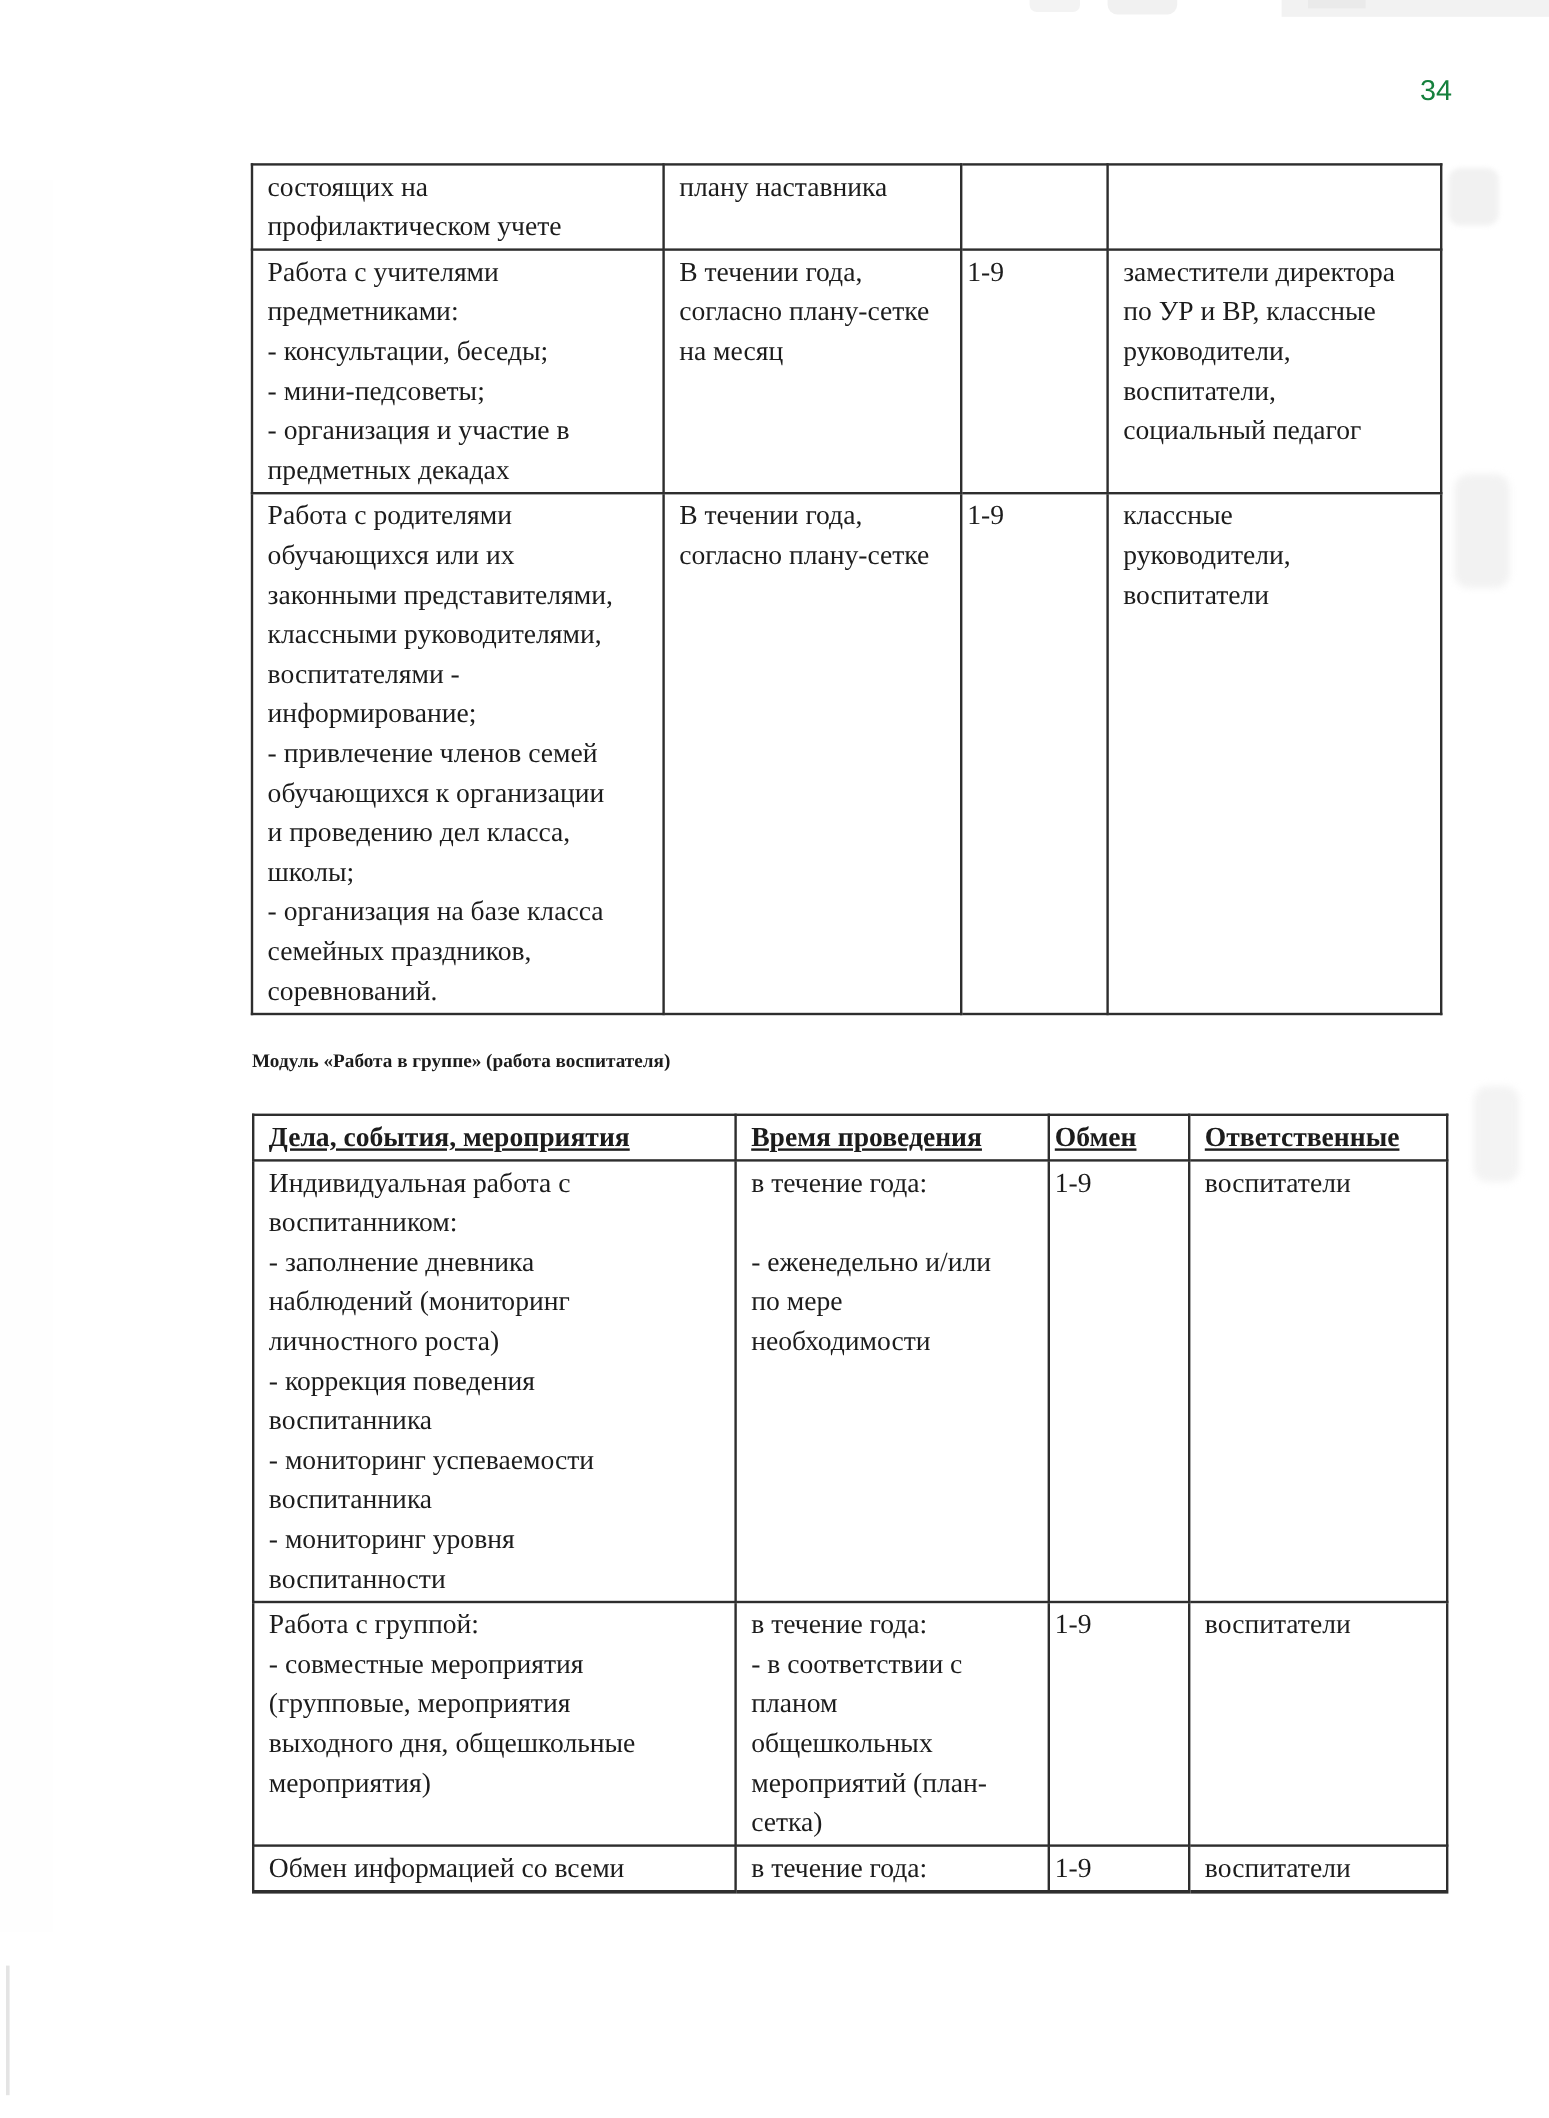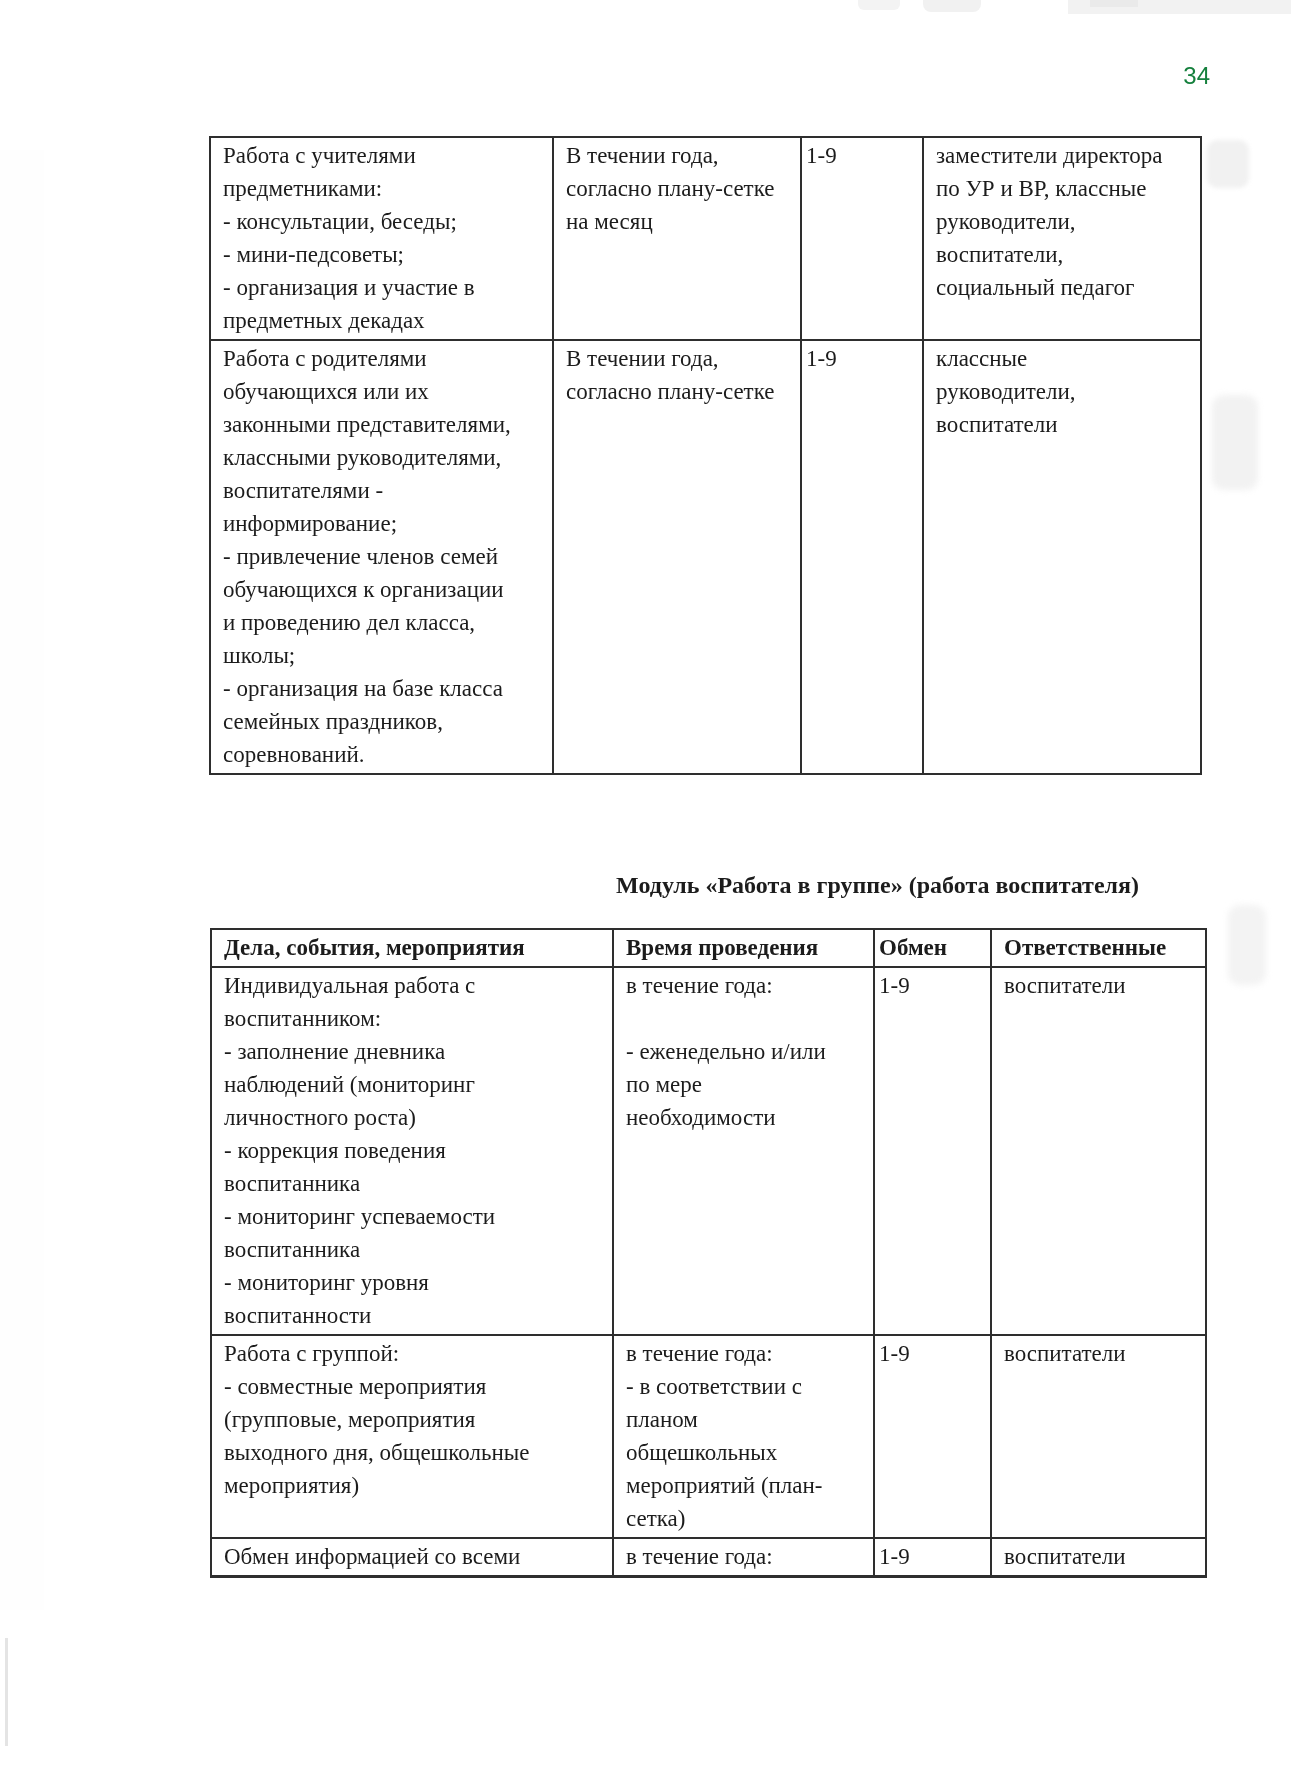--- a/index.html
+++ b/index.html
@@ -22,28 +22,28 @@
     font-size:23px;line-height:33px;
   }
   .doc-table td,.doc-table th{
     border:2px solid #2e2e2e;
     vertical-align:top;
     padding:1px 12px 2px 12px;
     text-align:left;
     white-space:pre-line;
     overflow:hidden;
   }
-  .doc-table th{font-weight:700;white-space:nowrap;}
+  .doc-table th{font-weight:700;white-space:nowrap;text-decoration:underline;}
   .cell-classes{text-align:center;padding-left:4px !important;padding-right:4px !important;}
   .t1{position:absolute;left:209px;top:136px;width:991px;}
   .t2{position:absolute;left:210px;top:928px;width:995px;}
   .t2 .last-row td{border-bottom-width:3px;margin-top:15px;}
   .section-title{
     position:absolute;left:210px;top:868px;width:995px;
-    text-align:right;font-weight:700;font-size:24px;line-height:34px;
+    text-align:left;font-weight:700;font-size:16px;line-height:34px;
     padding-right:66px;box-sizing:border-box;
   }
   
   .artifact{position:absolute;pointer-events:none;}
   .a-top1{left:858px;top:0;width:42px;height:10px;background:#f3f3f3;border-radius:0 0 6px 6px;}
   .a-top2{left:923px;top:0;width:58px;height:12px;background:#f1f1f1;border-radius:0 0 8px 8px;}
   .a-top3{left:1068px;top:0;width:223px;height:14px;background:#f2f2f2;}
   .a-top4{left:1090px;top:0;width:48px;height:7px;background:#eaeaea;}
   .a-right1{left:1207px;top:140px;width:42px;height:48px;background:#f1f1f1;border-radius:10px;filter:blur(2px);}
   .a-right2{left:1212px;top:395px;width:46px;height:95px;background:#f2f2f2;border-radius:12px;filter:blur(3px);}
@@ -69,20 +69,27 @@
   <div class="page-number">34</div>
 
   <table class="doc-table t1">
     <colgroup>
       <col style="width:343px">
         <col style="width:248px">
         <col style="width:122px">
         <col style="width:278px">
     </colgroup>
     <tbody>
+      <tr style="height:67px">
+        <td>состоящих на
+профилактическом учете</td>
+        <td>плану наставника</td>
+        <td class="cell-classes"></td>
+        <td></td>
+      </tr>
       <tr style="height:197px">
         <td>Работа с учителями
 предметниками:
 - консультации, беседы;
 - мини-педсоветы;
 - организация и участие в
 предметных декадах</td>
         <td>В течении года,
 согласно плану-сетке
 на месяц</td>

